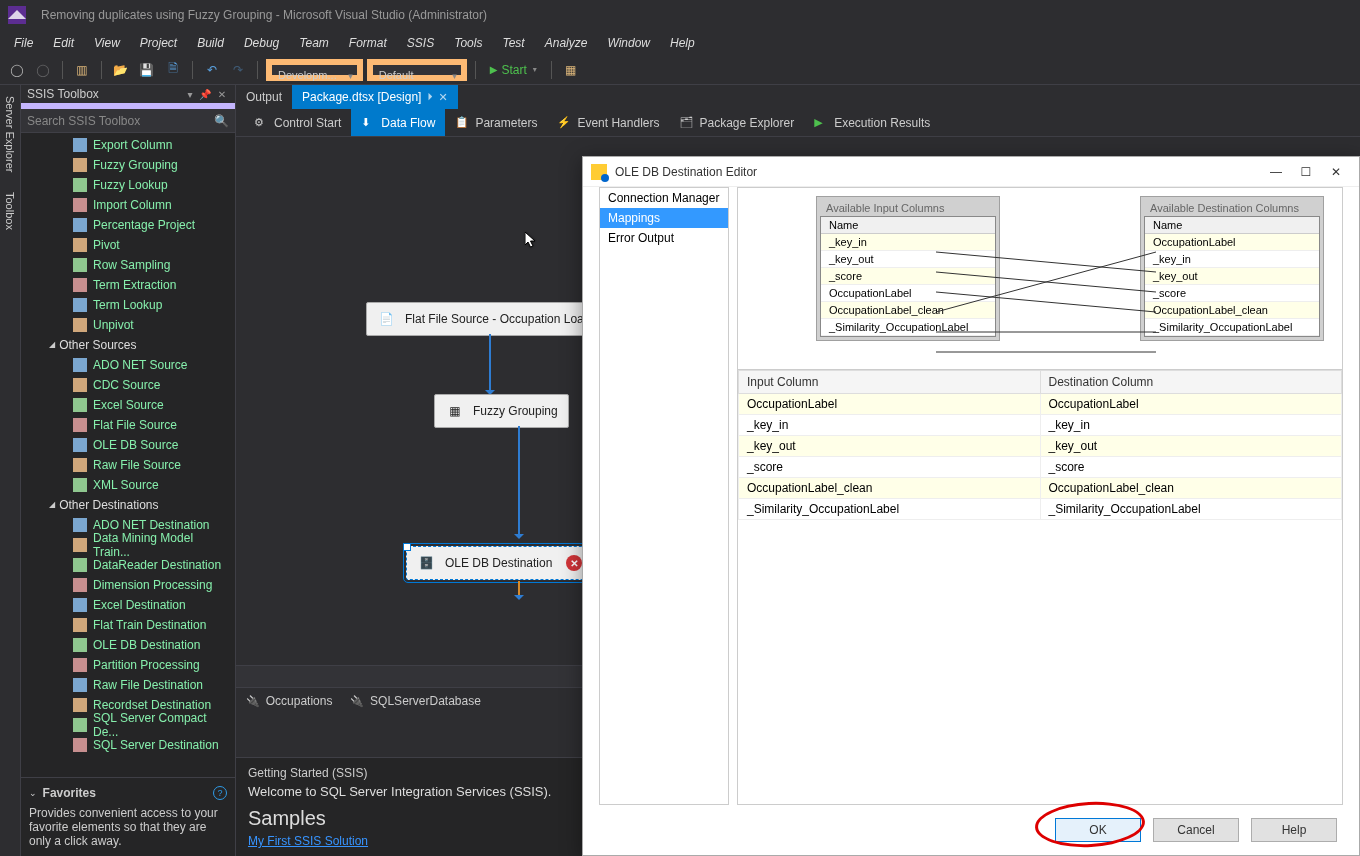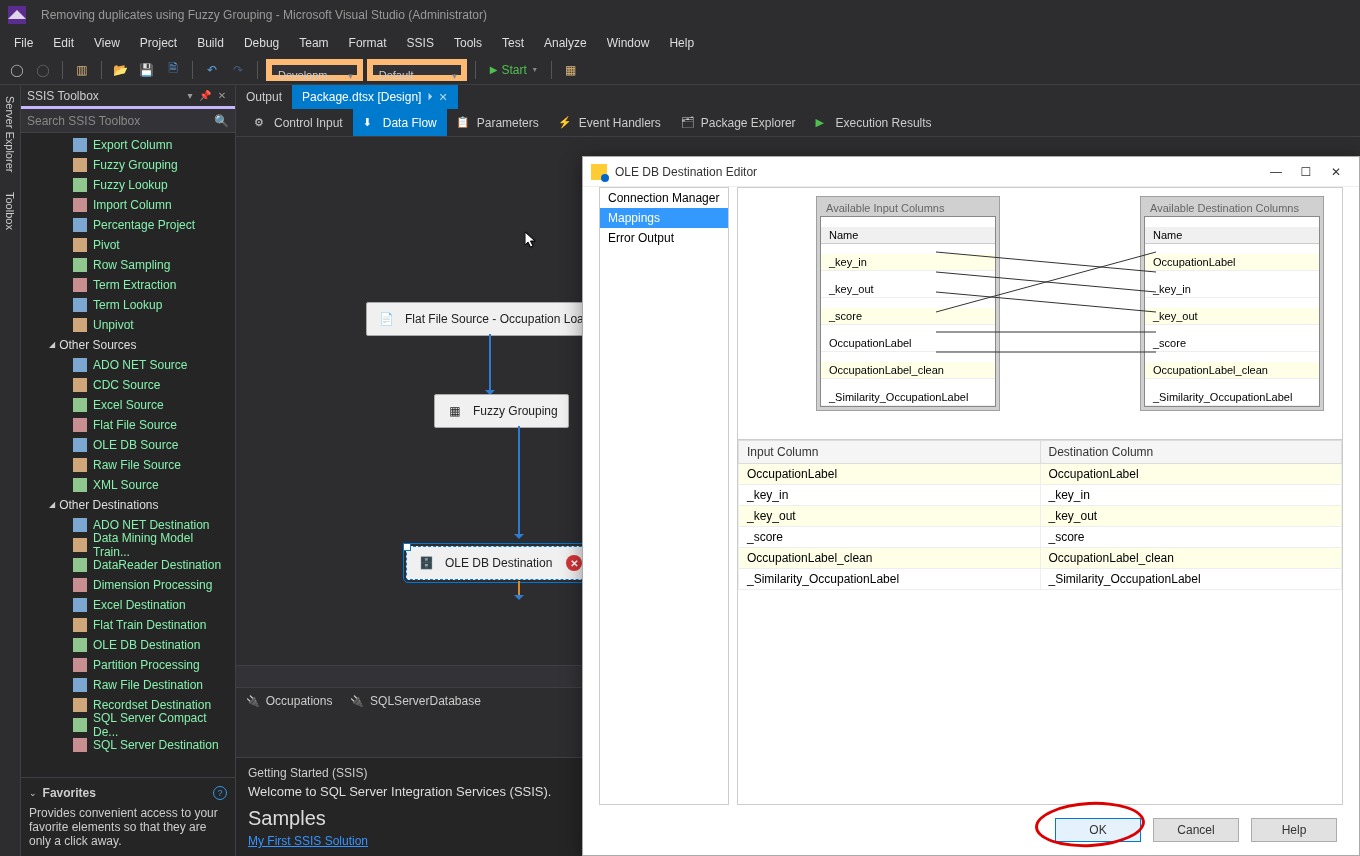--- a/index.html
+++ b/index.html
@@ -5,40 +5,40 @@
 * { margin: 0; padding: 0; box-sizing: border-box; font-family: "Segoe UI", Tahoma, sans-serif; }
 body { background: #2d2d30; color: #ccc; font-size: 12px; width: 1360px; height: 856px; overflow: hidden; position: relative; }
 
 
 .titlebar { height: 30px; display: flex; align-items: center; padding: 0 8px; background: #2d2d30; }
 .titlebar .vs-logo { width: 18px; height: 18px; background: #5c2d91; margin-right: 15px; display: inline-block; position: relative; }
 .titlebar .vs-logo::after { content: ""; position: absolute; width: 0; height: 0; border-left: 9px solid transparent; border-right: 9px solid transparent; border-bottom: 9px solid #fff; top: 4px; left: 0; opacity: 0.8; }
 .titlebar-text { color: #999; font-size: 12px; }
 
 
-.menubar { height: 25px; display: flex; align-items: center; padding: 0 4px; background: #2d2d30; }
+.menubar { height: 25px; display: flex; align-items: center; padding: 0 4px; background: #2d2d30; font-style: italic; }
 .menubar-item { padding: 4px 10px; color: #ddd; cursor: pointer; }
 
 
 .toolbar { height: 30px; display: flex; align-items: center; padding: 0 6px; background: #2d2d30; border-bottom: 1px solid #3f3f46; gap: 4px; }
 .toolbar-btn { width: 22px; height: 22px; display: flex; align-items: center; justify-content: center; color: #aaa; cursor: pointer; }
 .toolbar-sep { width: 1px; height: 18px; background: #555; margin: 0 4px; }
 .toolbar-combo { background: #333337; border: 6px solid #fdba74; color: #ccc; height: 22px; padding: 0 20px 0 6px; font-size: 11px; line-height: 20px; position: relative; min-width: 60px; }
 .toolbar-combo::after { content: "▾"; position: absolute; right: 4px; top: 1px; color: #888; font-size: 9px; }
 .start-btn { color: #4ec04e; display: flex; align-items: center; gap: 4px; padding: 0 6px; height: 22px; cursor: pointer; }
 .start-btn::before { content: "▶"; color: #4ec04e; font-size: 10px; }
 
 
 .main { display: flex; height: calc(100% - 85px); position: relative; }
 .left-rail { width: 21px; background: #2d2d30; border-right: 1px solid #3f3f46; display: flex; flex-direction: column; align-items: center; gap: 2px; padding-top: 2px; }
 .left-rail .tab { writing-mode: vertical-rl; font-size: 11px; color: #ccc; padding: 8px 2px; cursor: pointer; background: #2d2d30; border: 1px solid transparent; }
 
 
 .toolbox { width: 215px; background: #252526; border-right: 1px solid #3f3f46; display: flex; flex-direction: column; }
-.panel-header { height: 24px; background: #2d2d30; display: flex; align-items: center; padding: 0 6px; color: #ccc; font-size: 12px; justify-content: space-between; border-bottom: 3px solid #c4b5fd; }
+.panel-header { height: 24px; background: #2d2d30; display: flex; align-items: center; padding: 0 6px; color: #ccc; font-size: 12px; justify-content: space-between; border-bottom: 6px solid #c4b5fd; }
 .panel-header-btns { display: flex; gap: 2px; }
 .panel-header-btns span { width: 14px; text-align: center; cursor: pointer; color: #999; font-size: 10px; }
 .search-row { height: 24px; background: #333337; display: flex; align-items: center; padding: 0 6px; color: #888; border-bottom: 1px solid #3f3f46; justify-content: space-between; }
 .search-row .mag { color: #888; }
 .toolbox-list { flex: 1; overflow-y: auto; background: #252526; padding: 2px 0; }
 .tb-item { display: flex; align-items: center; padding: 2px 6px 2px 40px; color: #86efac; cursor: pointer; font-size: 12px; height: 20px; gap: 8px; position: relative; }
 .tb-item .ico { width: 14px; height: 14px; position: absolute; left: 52px; display: inline-block; }
 .tb-item { padding-left: 72px; }
 .tb-group { display: flex; align-items: center; padding: 2px 6px 2px 28px; color: #ddd; cursor: pointer; font-size: 12px; height: 20px; gap: 4px; }
 .tb-group::before { content: "◢"; font-size: 8px; color: #ccc; transform: translateY(-1px); }
@@ -97,21 +97,21 @@
 .dialog-desc { padding: 14px 22px; font-size: 12px; color: #333; }
 .dialog-body { flex: 1; display: flex; padding: 0 16px; gap: 8px; border-radius: 32px; }
 .dialog-nav { width: 130px; border: 1px solid #ccc; background: #fff; }
 .dialog-nav-item { padding: 3px 8px; font-size: 12px; cursor: pointer; }
 .dialog-nav-item.selected { background: #3399ff; color: #fff; }
 .dialog-content { flex: 1; border: 1px solid #ccc; display: flex; flex-direction: column; }
 .map-top { display: flex; justify-content: space-between; padding: 8px; gap: 60px; position: relative; }
 .col-box { border: 1px solid #a0a0a0; background: #d0d0d0; padding: 3px; width: 184px; }
 .col-box-title { font-size: 11px; color: #666; padding: 2px 6px; }
 .col-box-inner { background: #fff; border: 1px solid #888; }
-.col-row { font-size: 11px; padding: 2px 8px; border-bottom: 1px solid #eee; cursor: pointer; margin-top: 10px; }
+.col-row { font-size: 11px; padding: 2px 8px; border-bottom: 1px solid #eee; cursor: pointer; }
 .col-row.header { background: #f0f0f0; font-weight: normal; border-bottom: 1px solid #ccc; }
 .col-row.alt { background: #ffffe8; }
 .map-lines { position: absolute; left: 198px; top: 60px; width: 220px; height: 130px; pointer-events: none; }
 .map-lines line { stroke: #333; stroke-width: 1; }
 .map-table { flex: 1; overflow: auto; border-top: 1px solid #ccc; margin-top: 20px; }
 .map-table table { width: 100%; border-collapse: collapse; font-size: 12px; }
 .map-table th { text-align: left; padding: 4px 8px; background: #f5f5f5; border: 1px solid #ddd; font-weight: normal; color: #333; }
 .map-table td { padding: 3px 8px; border: 1px solid #eee; }
 .map-table tr.alt td { background: #ffffe8; }
 .dialog-footer { height: 50px; display: flex; align-items: center; justify-content: flex-end; gap: 12px; padding: 0 22px; }
@@ -337,21 +337,21 @@
         </div>
       <div class="doc-tab active">
         <span>Package.dtsx [Design]</span>
         <span class="pin">⏵</span>
         <span class="close">✕</span>
       </div>
     </div>
     <div class="sub-toolbar" id="sub-tabs">
         <div class="sub-tab">
           <span class="sicon" style="font-size: 11px;">⚙</span>
-          <span>Control Input</span>
+          <span>Control Start</span>
         </div>
         <div class="sub-tab active">
           <span class="sicon" style="font-size: 11px;">⬇</span>
           <span>Data Flow</span>
         </div>
         <div class="sub-tab">
           <span class="sicon" style="font-size: 11px;">📋</span>
           <span>Parameters</span>
         </div>
         <div class="sub-tab">

